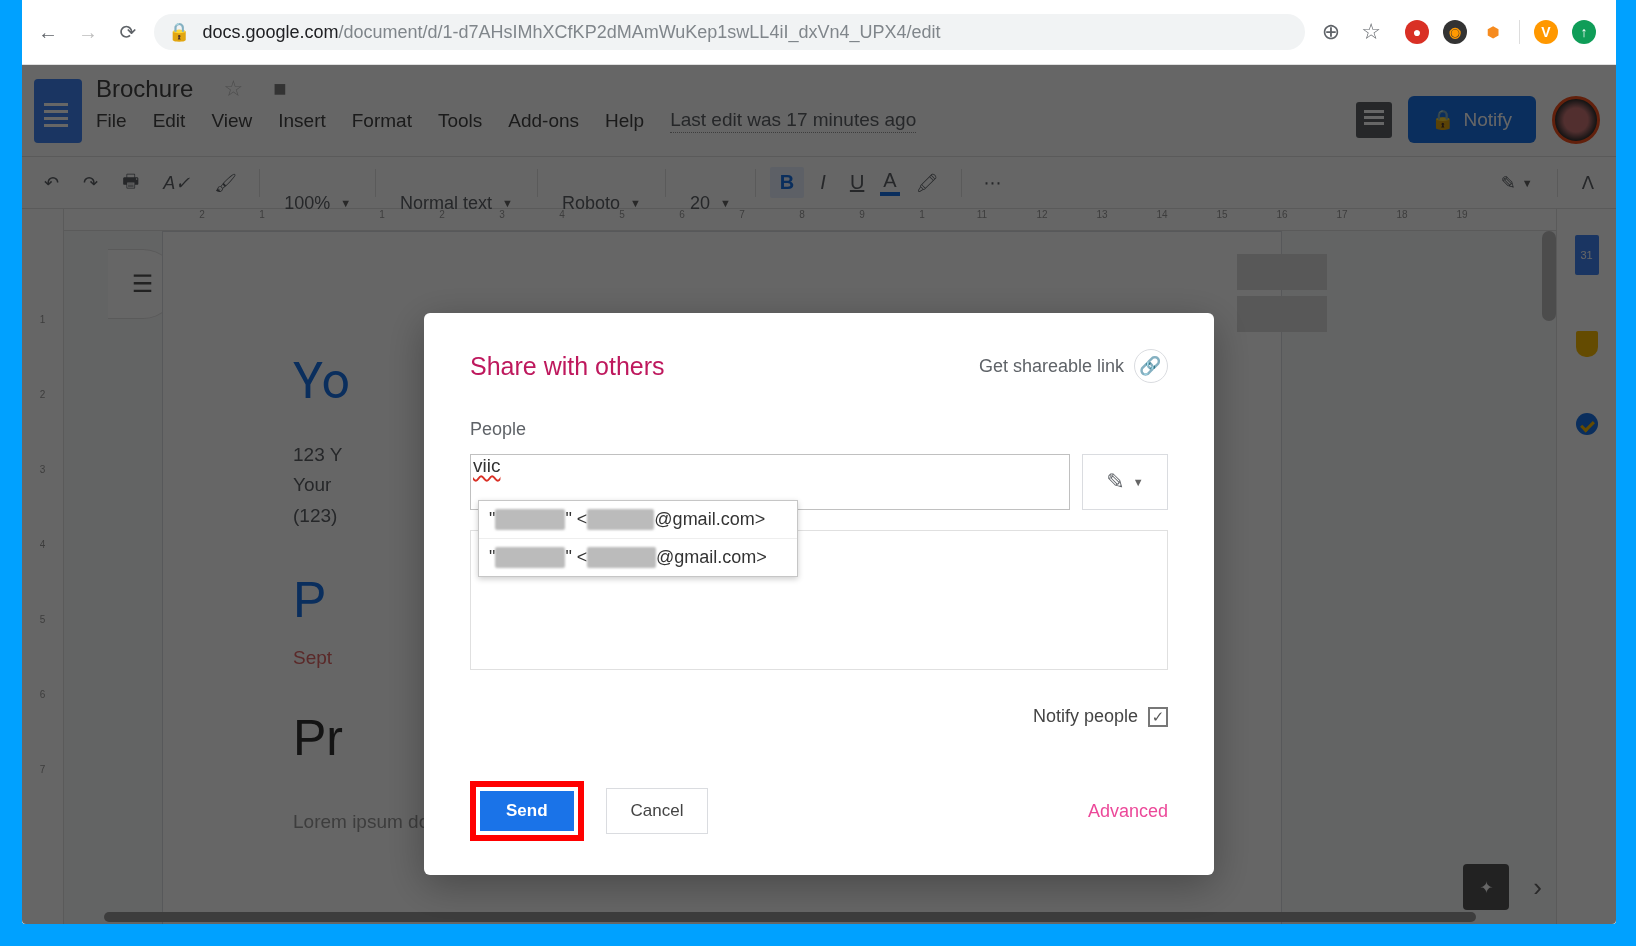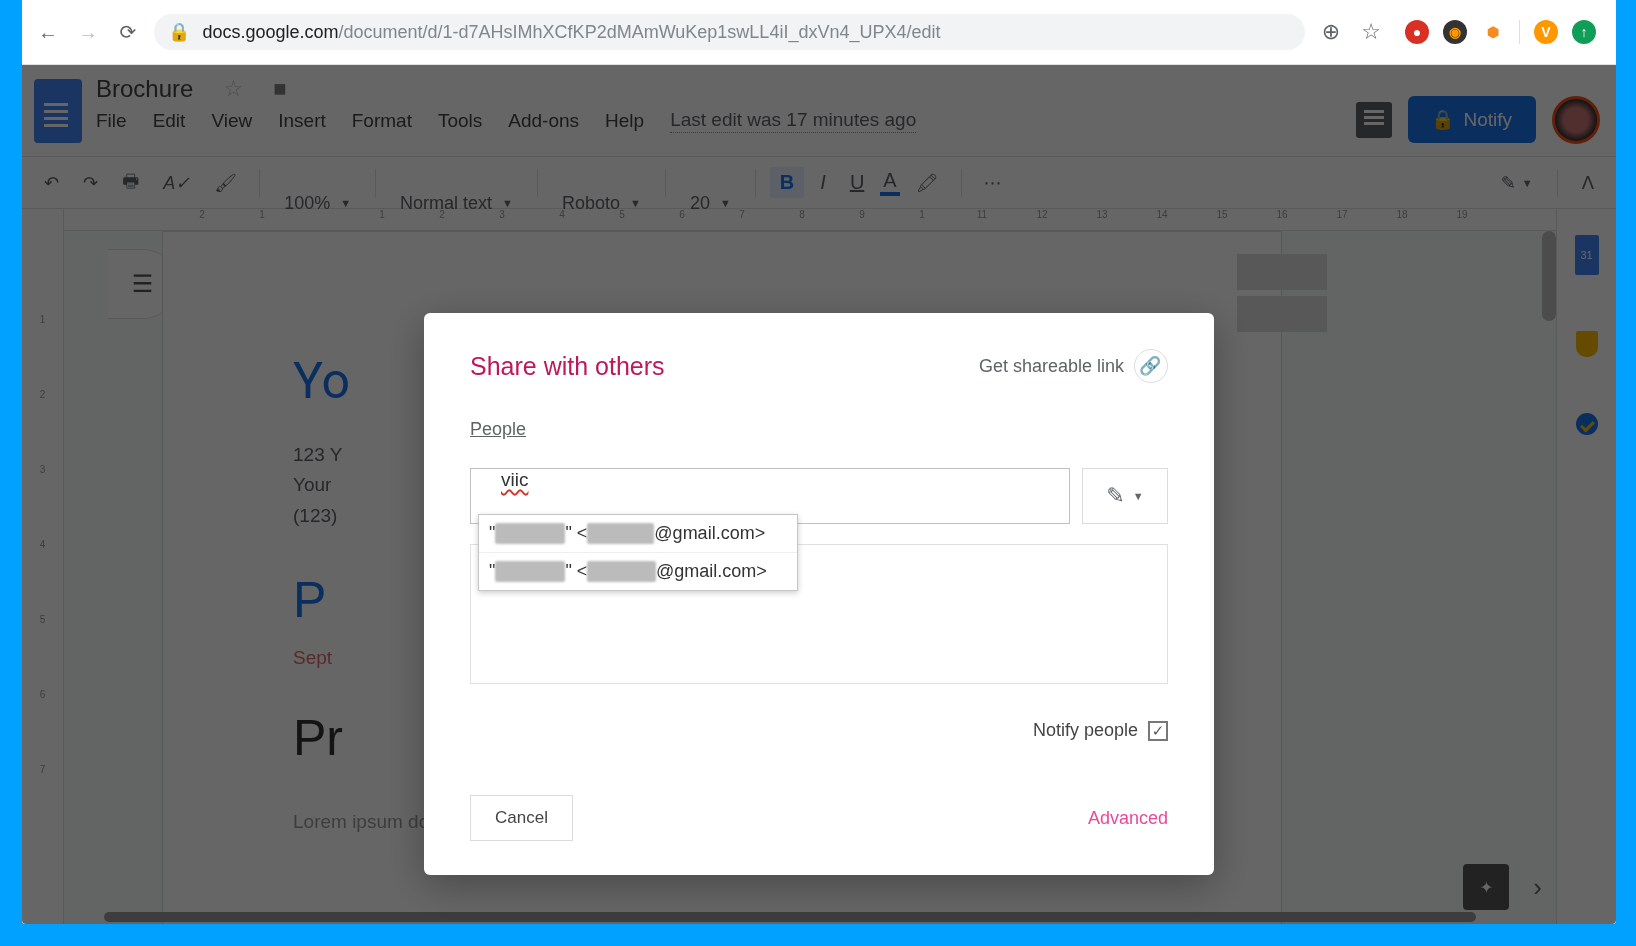--- a/index.html
+++ b/index.html
@@ -62,35 +62,35 @@
 .keep-ic { background:#fbbc04; width:22px; height:26px; border-radius:2px 2px 10px 10px;}
 .tasks-ic { width:22px; height:22px; border-radius:50%; background:#1a73e8; position:relative;}
 .tasks-ic::after{content:"";position:absolute;left:5px;top:8px;width:10px;height:5px;border-left:3px solid #fbbc04;border-bottom:3px solid #fbbc04;transform:rotate(-45deg);}
 
 .overlay { position:absolute; inset:0; background:rgba(0,0,0,0.6); display:flex; align-items:flex-start; justify-content:center; padding-top:248px; z-index:100;}
 .dialog { width:790px; background:#fff; border-radius:6px; padding:36px 46px 34px 46px; box-shadow:0 10px 40px rgba(0,0,0,0.3);}
 .dialog-head { display:flex; justify-content:space-between; align-items:center; margin-bottom:36px;}
 .dialog-title { font-size:25px; color:#be185d;}
 .get-link { display:flex; align-items:center; gap:10px; color:#5f6368; font-size:18px;}
 .link-circle { width:34px; height:34px; border:1px solid #dadce0; border-radius:50%; display:flex; align-items:center; justify-content:center;}
-.people-label { color:#5f6368; font-size:18px; margin-bottom:28px;text-decoration:underline;}
+.people-label { color:#5f6368; font-size:18px; margin-bottom:14px;}
 .people-row { display:flex; gap:12px; position:relative;}
-.people-input { flex:1; height:56px; border:1px solid #c0c0c0; padding:0 30px; font-size:19px; color:#333;}
+.people-input { flex:1; height:56px; border:1px solid #c0c0c0; padding:0 2px; font-size:19px; color:#333;}
 .perm-btn { width:86px; height:56px; border:1px solid #dadce0; display:flex; align-items:center; justify-content:center; gap:8px; font-size:22px; color:#5f6368;}
 .suggestions { position:absolute; left:8px; top:46px; width:320px; background:#fff; border:1px solid #c6c6c6; box-shadow:0 2px 6px rgba(0,0,0,0.2); z-index:10;}
 .sugg { padding:8px 10px; font-size:18px; color:#333; border-bottom:1px solid #eee;}
 .sugg:last-child{border-bottom:none;}
 .blur { display:inline-block; background:#bbb; color:transparent; border-radius:2px; filter:blur(1px);}
 .note-box { height:140px; border:1px solid #e0e0e0; margin-top:20px;}
 .notify-row { display:flex; justify-content:flex-end; align-items:center; gap:10px; margin-top:36px; color:#444; font-size:18px;}
 .notify-cb { width:20px; height:20px; border:2px solid #777; display:inline-flex; align-items:center; justify-content:center; color:#555; font-size:15px;}
 .dialog-foot { display:flex; align-items:center; margin-top:54px;}
 .send-wrap { border:6px solid #ff0000; padding:4px; display:inline-block;}
 .send-btn { background:#1a73e8; color:#fff; border:none; padding:10px 26px; font-size:17px; font-weight:bold; cursor:pointer;}
-.cancel-btn { background:#fff; border:1px solid #dadce0; padding:12px 24px; font-size:17px; color:#444; cursor:pointer;}
+.cancel-btn { background:#fff; border:1px solid #dadce0; padding:12px 24px; font-size:17px; color:#444; margin-left:22px; cursor:pointer;}
 .advanced { margin-left:auto; color:#ec4899; font-size:18px; cursor:pointer;}
 
 .spellerr { text-decoration: underline wavy #d93025 1.5px; text-underline-offset:3px;}
 
 .bottom-tools { position:absolute; right:14px; bottom:14px; display:flex; align-items:center; gap:24px;}
 .explore-btn { width:46px; height:46px; background:#555; border-radius:4px; display:flex; align-items:center; justify-content:center; color:#fff;}
 .side-open { font-size:26px; color:#666;}
 .scrollbar-v { position:absolute; right:0; top:22px; width:14px; height:90px; background:#bdbdbd; border-radius:7px;}
 .hscroll { position:absolute; left:40px; right:80px; bottom:2px; height:10px; background:#999; border-radius:5px;}
 
@@ -275,20 +275,23 @@
             <div class="sugg">"<span class="blur">wiisterus</span>" &lt;<span class="blur">niisterus</span><span>@gmail.com&gt;</span></div>
             <div class="sugg">"<span class="blur">wiistorus</span>" &lt;<span class="blur">Viistoras</span><span>@gmail.com&gt;</span></div>
           </div>
         </div>
         <div class="note-box"></div>
         <div class="notify-row">
           <span>Notify people</span>
           <span class="notify-cb">✓</span>
         </div>
         <div class="dialog-foot">
+          <span class="send-wrap">
+            <button class="send-btn">Send</button>
+          </span>
           <button class="cancel-btn">Cancel</button>
           <span class="advanced">Advanced</span>
         </div>
       </div>
     </div>
 
   </div>
 </div>
 
 </body></html>

